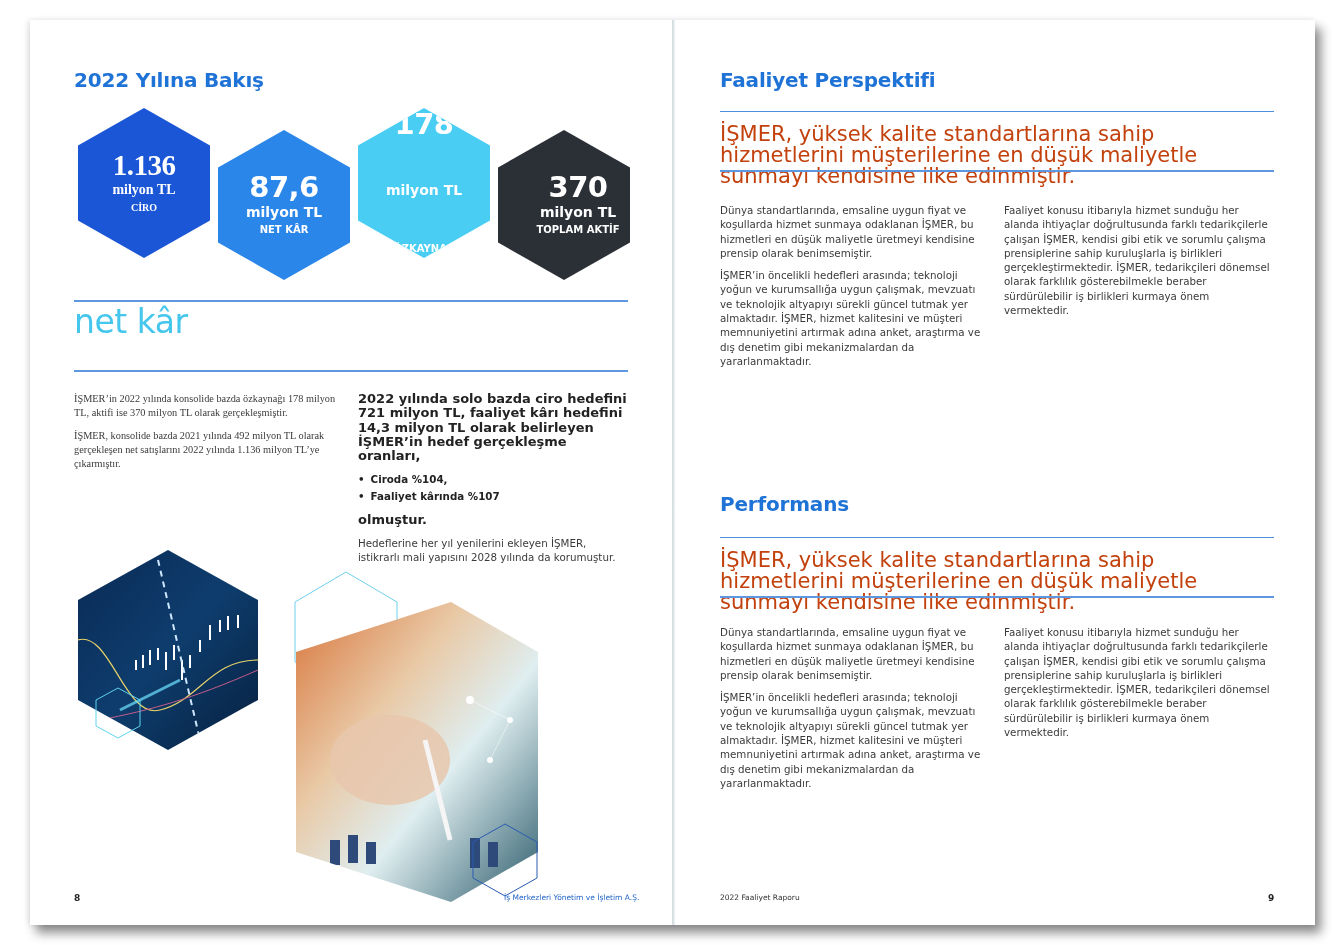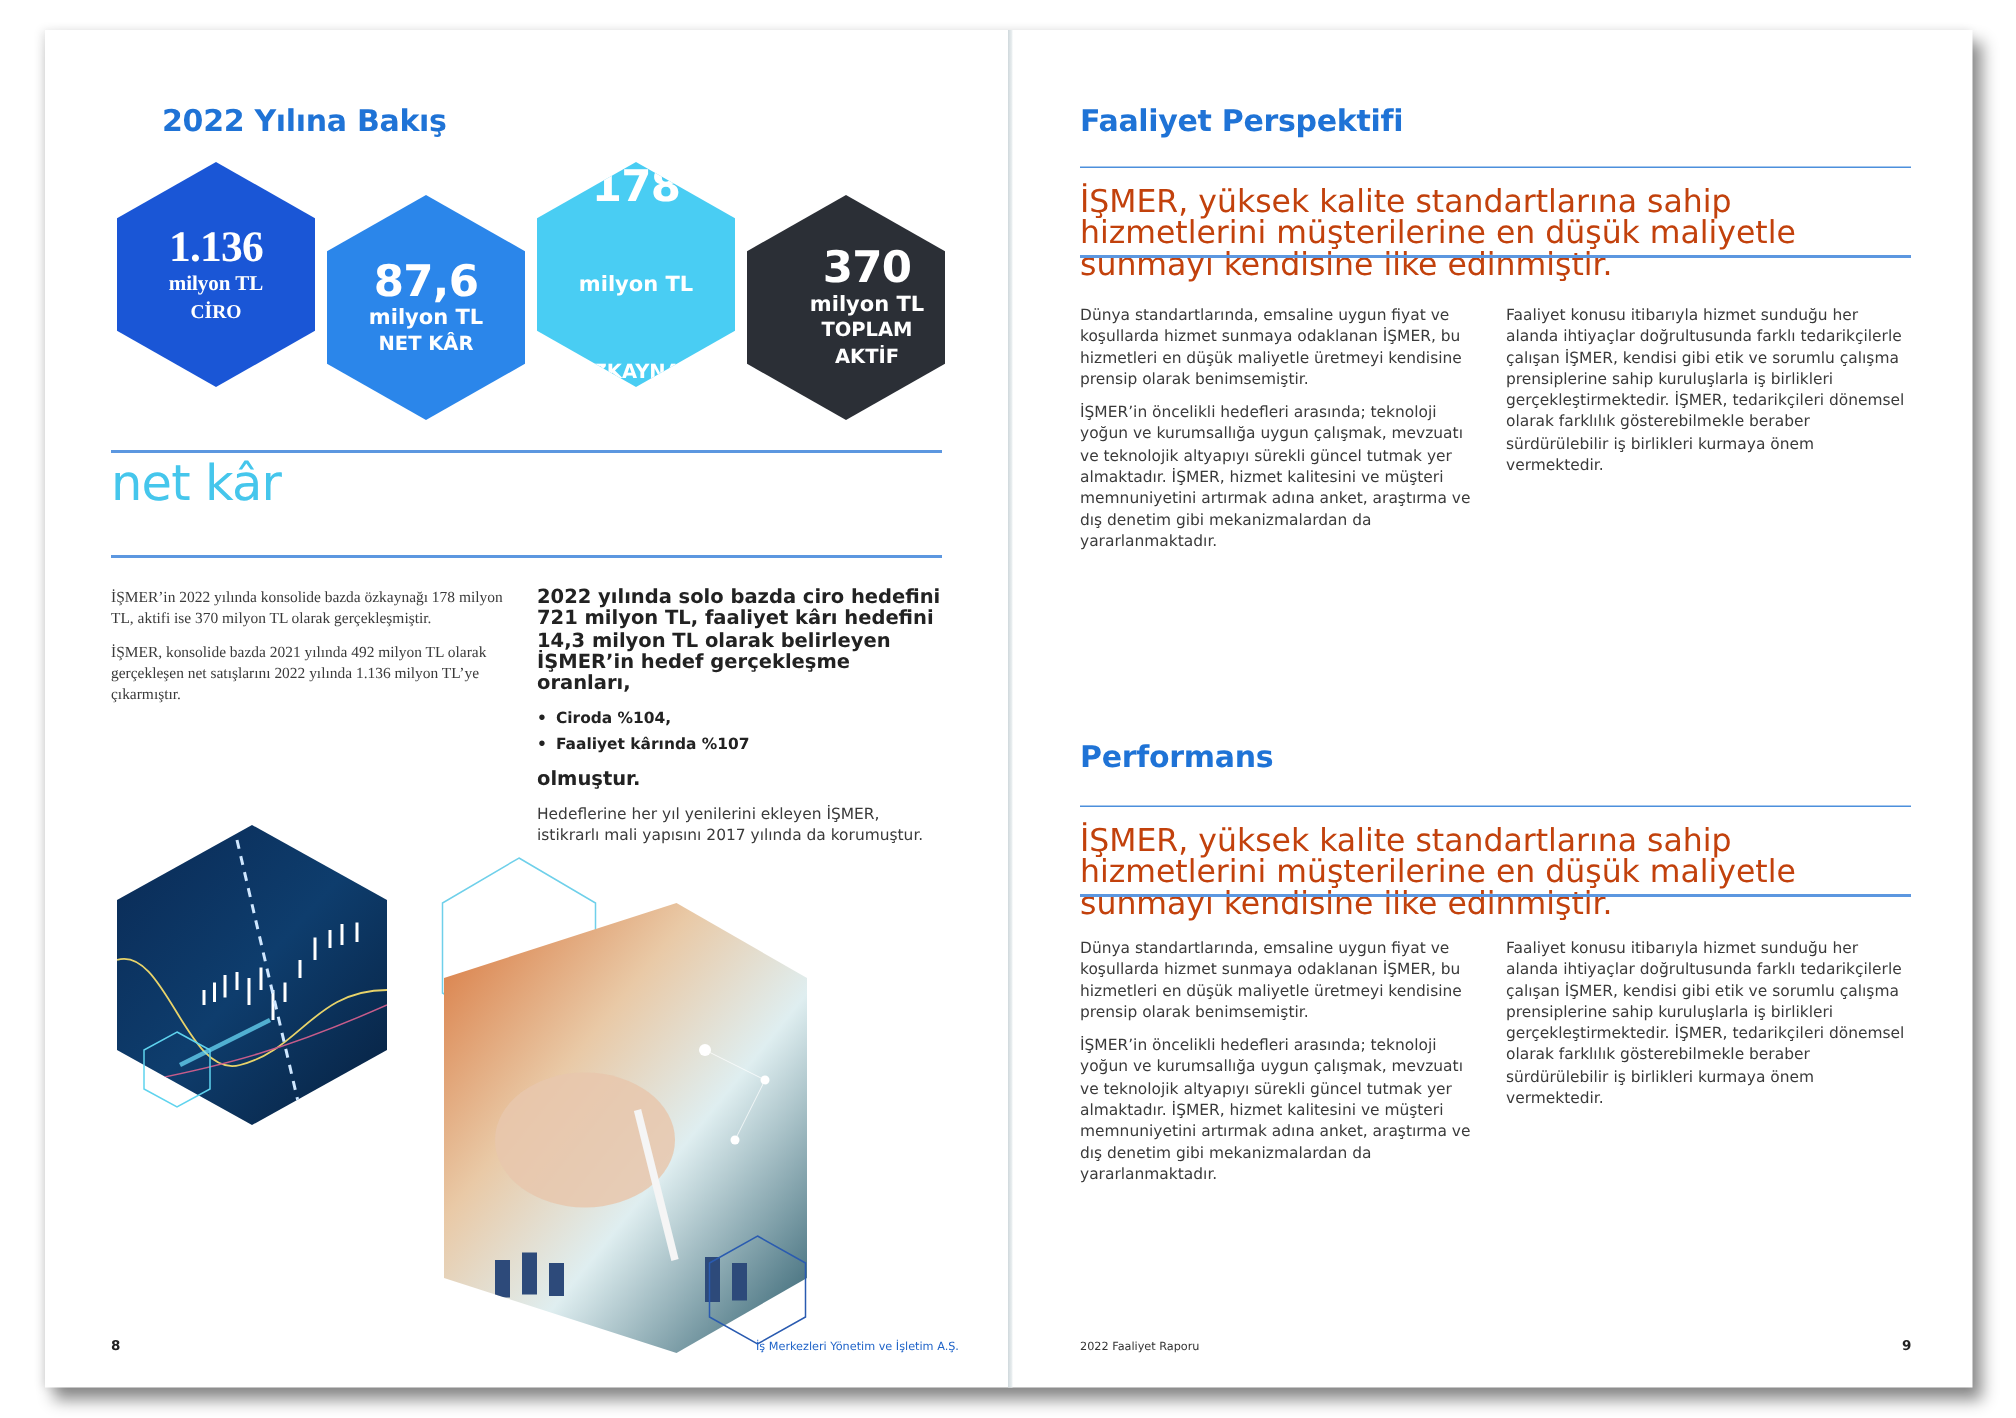--- a/index.html
+++ b/index.html
@@ -20,21 +20,21 @@
 
   
   .hex {
     position: absolute; width: 132px; height: 150px;
     clip-path: polygon(50% 0, 100% 25%, 100% 75%, 50% 100%, 0 75%, 0 25%);
     display: flex; flex-direction: column; align-items: center; justify-content: center;
     color: #ffffff; text-align: center;
   }
   .hex .big { font-size: 29px; font-weight: bold; line-height: 32px; letter-spacing: -0.5px; }
   .hex .unit { font-size: 14px; font-weight: bold; line-height: 18px; }
-  .hex .lbl { font-size: 13px; font-weight: bold; line-height: 18px; }
+  .hex .lbl { font-size: 10px; font-weight: bold; line-height: 18px; }
 
   .rule { position: absolute; height: 2px; background: #5c97e0; }
   .rule-thin { height: 1px; background: #4d8fdc; }
 
   .netkar { position: absolute; left: 44px; top: 282px; font-size: 33px; color: #45c6ec; font-weight: normal; letter-spacing: -0.5px; }
   .lead { position: absolute; color: #c2410c; font-size: 21px; line-height: 21px; }
 
   .body-p { font-size: 10.3px; line-height: 14.3px; color: #3a3a3a; margin-bottom: 8px; }
   .col { position: absolute; }
   .bold-p { font-size: 13px; line-height: 14.3px; font-weight: bold; color: #222; margin-bottom: 8px; }
@@ -47,21 +47,21 @@
 
   svg.art { position: absolute; left: 0; top: 0; }
 </style>
 </head>
 <body>
 
 <div class="spread">
 
   <div class="page page-left">
 
-    <div class="h-title" style="left:44px; top:48px;margin-left:34px;">2022 Yılına Bakış</div>
+    <div class="h-title" style="left:44px; top:48px;">2022 Yılına Bakış</div>
 
     <div class="hex" style="left:48px; top:88px; background:#1a56d6;font-family:Liberation Serif, serif;">
       <div class="big">1.136</div>
       <div class="unit">milyon TL</div>
       <div class="lbl">CİRO</div>
     </div>
     <div class="hex" style="left:188px; top:110px; background:#2b86ea;">
       <div class="big">87,6</div>
       <div class="unit">milyon TL</div>
       <div class="lbl">NET KÂR</div>
@@ -86,21 +86,21 @@
       <p class="body-p">İŞMER, konsolide bazda 2021 yılında 492 milyon TL olarak gerçekleşen net satışlarını 2022 yılında 1.136 milyon TL’ye çıkarmıştır.</p>
     </div>
 
     <div class="col" style="left:328px; top:372px; width:272px;">
       <p class="bold-p">2022 yılında solo bazda ciro hedefini 721 milyon TL, faaliyet kârı hedefini 14,3 milyon TL olarak belirleyen İŞMER’in hedef gerçekleşme oranları,</p>
       <ul class="bullets">
         <li>Ciroda %104,</li>
         <li>Faaliyet kârında %107</li>
       </ul>
       <p class="bold-p">olmuştur.</p>
-      <p class="body-p">Hedeflerine her yıl yenilerini ekleyen İŞMER, istikrarlı mali yapısını 2017 yılında da korumuştur.</p>
+      <p class="body-p">Hedeflerine her yıl yenilerini ekleyen İŞMER, istikrarlı mali yapısını 2028 yılında da korumuştur.</p>
     </div>
 
     <svg class="art" width="643" height="905">
       <defs>
         <linearGradient id="g1" x1="0" y1="0" x2="1" y2="1">
           <stop offset="0" stop-color="#0a2a55"></stop>
           <stop offset="0.5" stop-color="#0e3d6d"></stop>
           <stop offset="1" stop-color="#07203f"></stop>
         </linearGradient>
         <linearGradient id="g2" x1="0" y1="0" x2="1" y2="1">

